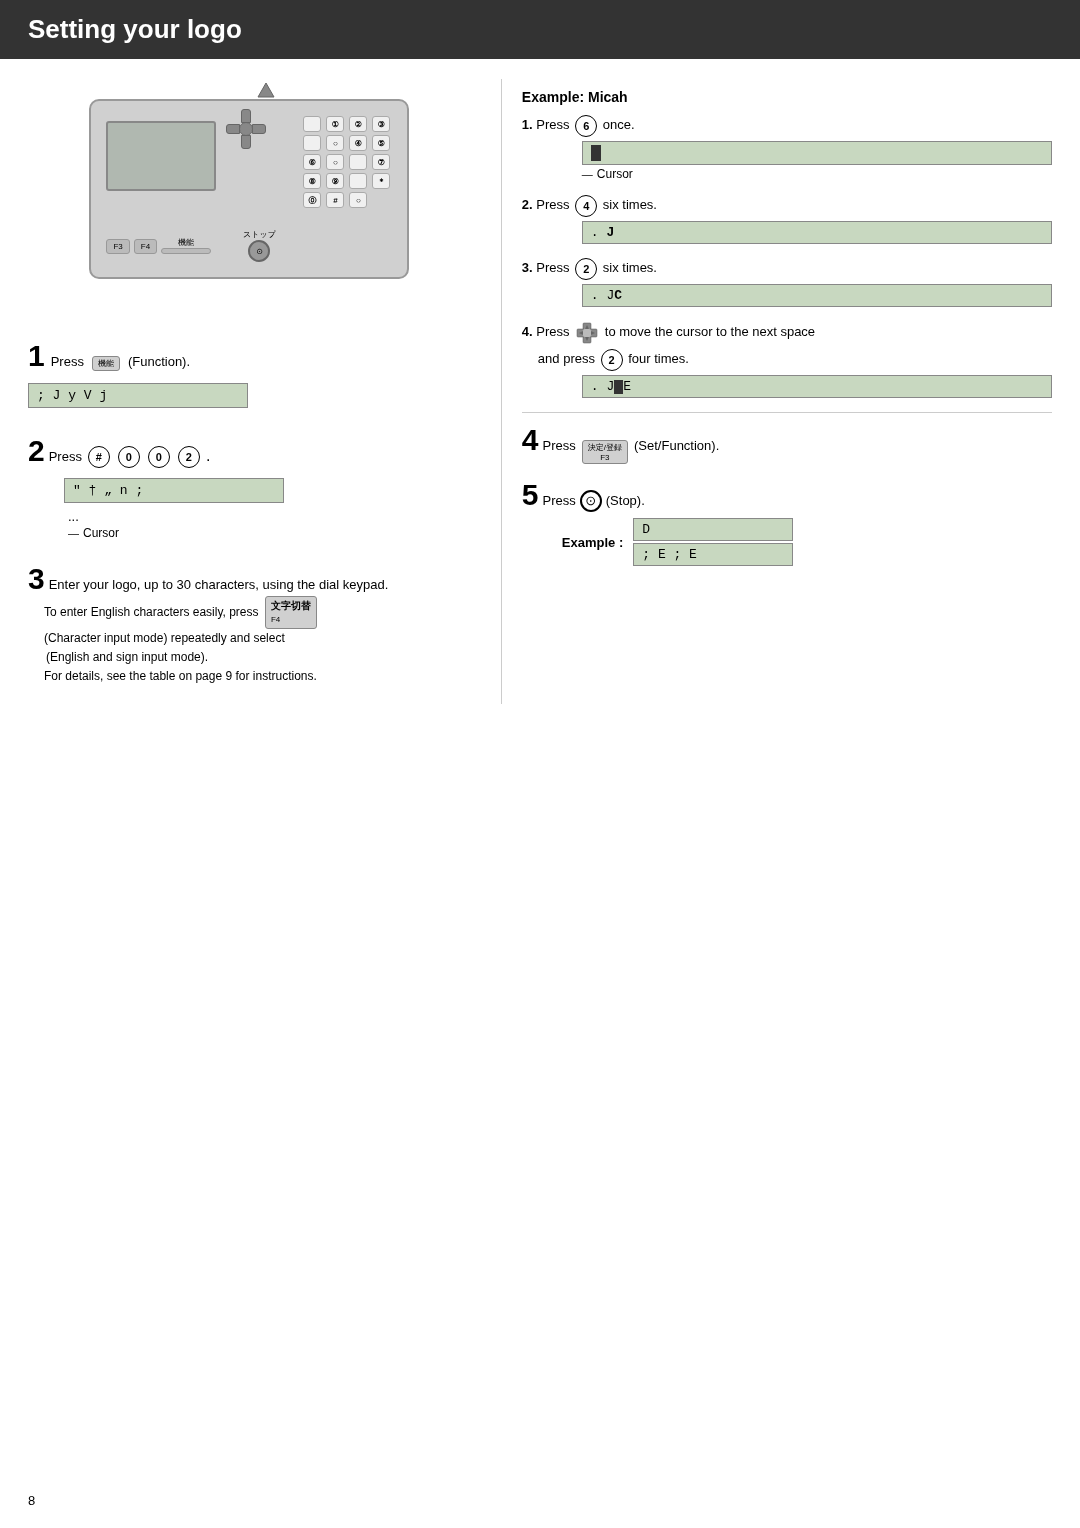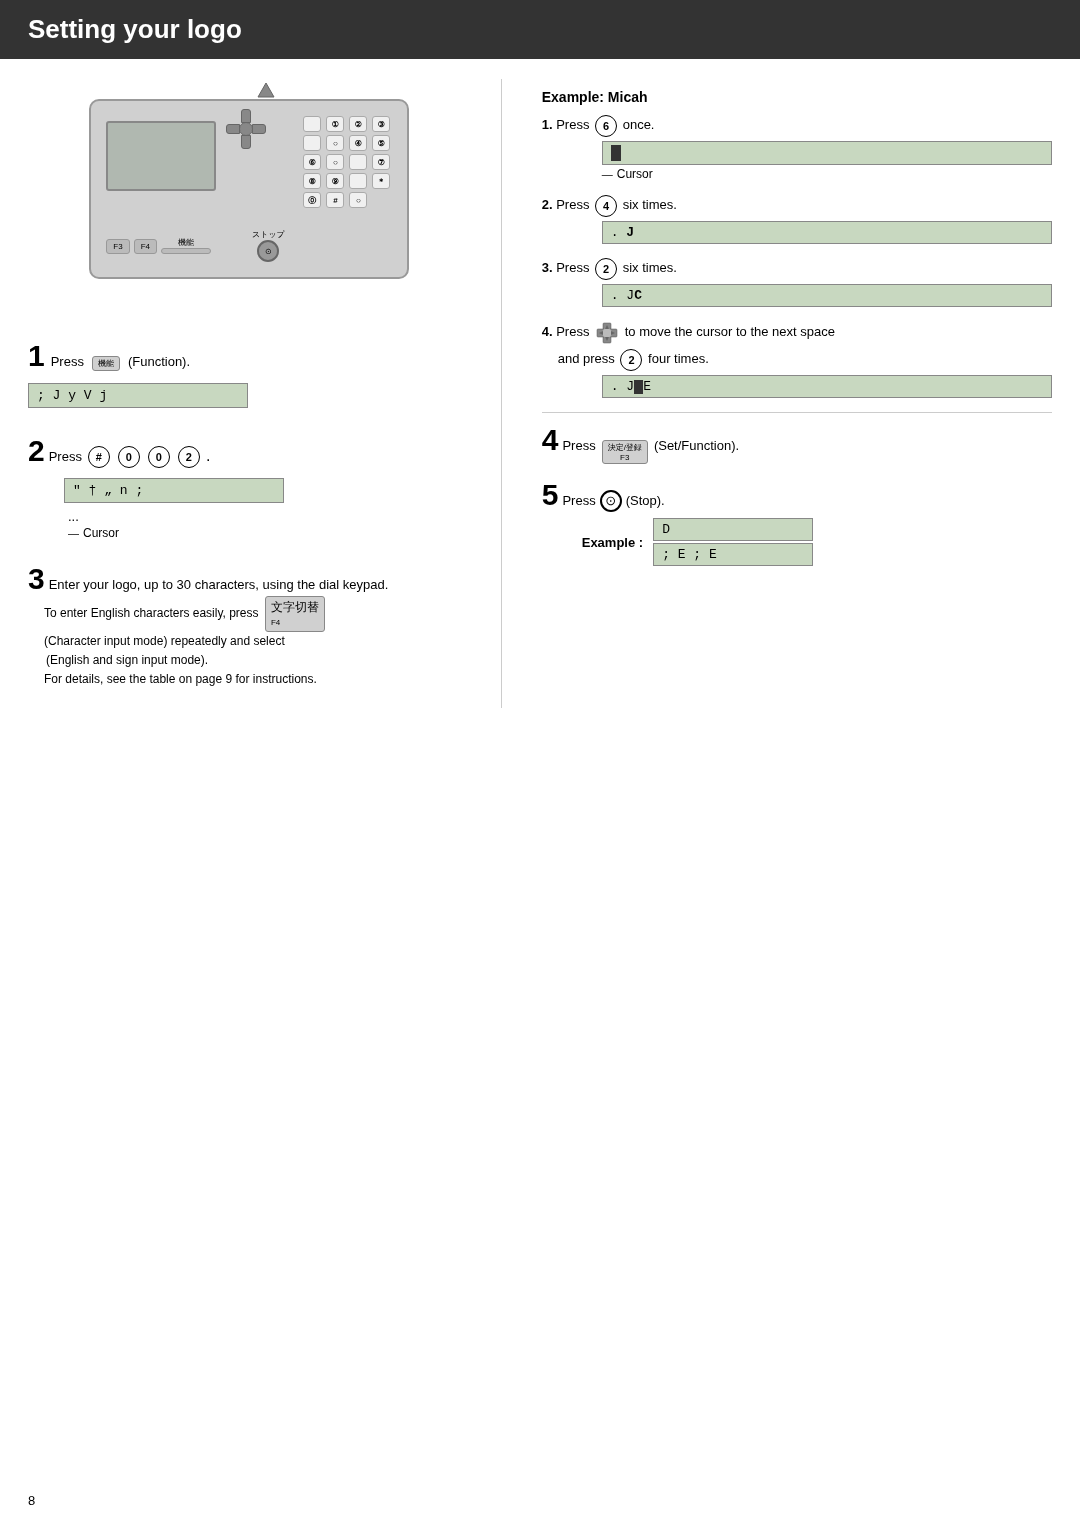--- a/index.html
+++ b/index.html
@@ -31,21 +31,21 @@
       gap: 0;
     }
 
     .left-column {
       width: 480px;
       padding-right: 30px;
     }
 
     .right-column {
       width: 560px;
-      padding-left: 20px;
+      padding-left: 0;
       border-left: 1px solid #ccc;
     }
 
     
     .device-illustration {
       width: 340px;
       height: 220px;
       margin: 10px auto 20px auto;
       position: relative;
     }
@@ -359,21 +359,21 @@
             </div>
             <div style="display:flex; flex-direction:column; align-items:center;">
               <span style="font-size:8px;"></span>
               <div class="bottom-btn">F4</div>
             </div>
             <div style="display:flex; flex-direction:column; align-items:center;">
               <span style="font-size:8px;">機能</span>
               <div class="func-btn"></div>
             </div>
           </div>
-          <div style="margin-left:33px; display:flex; flex-direction:column; align-items:center;">
+          <div style="margin-left:24px; display:flex; flex-direction:column; align-items:center;">
             <span style="font-size:8px;">ストップ</span>
             <div class="stop-btn">⊙</div>
           </div>
         </div>
       </div>
     </div>
 
     <div class="step" style="margin-bottom:22px;">
       <div style="display:flex; align-items:baseline; gap:6px; flex-wrap:wrap;">
         <span class="step-number" style="font-size:30px;">1</span>
@@ -413,21 +413,21 @@
     </div>
 
     <div class="step">
       <div style="display:flex; align-items:baseline; gap:4px;">
         <span class="step-number" style="font-size:30px;">3</span>
         <span class="step-text">Enter your logo, up to 30 characters, using the dial keypad.</span>
       </div>
       <div class="step-sub">
         <span>To enter English characters easily, press</span>
         <span class="func-icon" style="margin:0 3px;">
-          <span style="font-size:12px;display:block;">文字切替</span>
+          <span style="font-size:10px;display:block;font-weight:bold;">文字切替</span>
           <span style="font-size:8px;display:block;">F4</span>
         </span>
         <br>
         <span>(Character input mode) repeatedly and select</span>
         <br>
         <span style="margin-left:2px;">(English and sign input mode).</span>
         <br>
         <span>For details, see the table on page 9 for instructions.</span>
       </div>
     </div>

